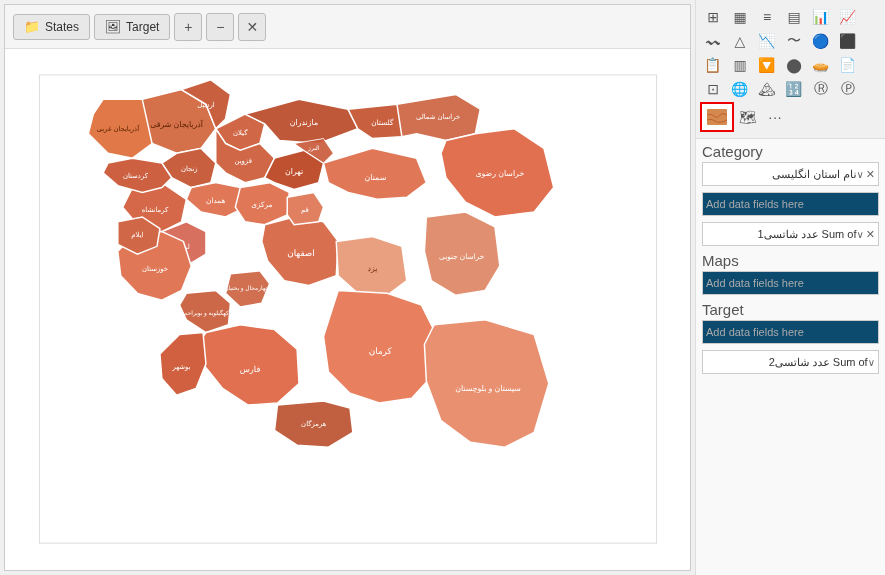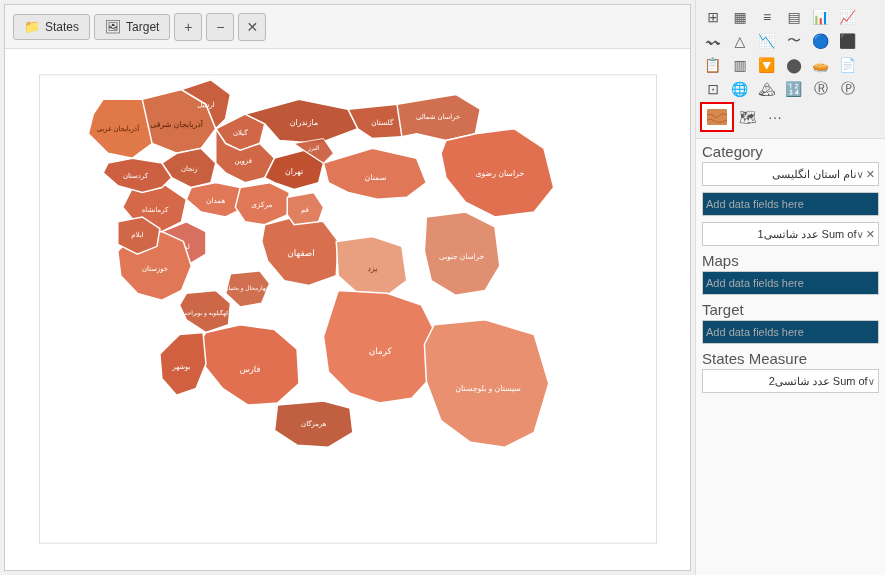--- a/index.html
+++ b/index.html
@@ -430,21 +430,20 @@
       </div>
 
       <div class="field-section">
         <div class="field-label">Target</div>
         <div class="field-input empty">
           <span>Add data fields here</span>
         </div>
       </div>
 
       <div class="field-section">
-        <div class="field-label">States Measure</div>
         <div class="field-input has-value">
           <div class="field-input-inner">
             <span class="field-value-text">Sum of عدد شاتسی2</span>
             <div class="field-controls">
               <span class="chevron-btn">∨</span>
             </div>
           </div>
         </div>
       </div>
 

